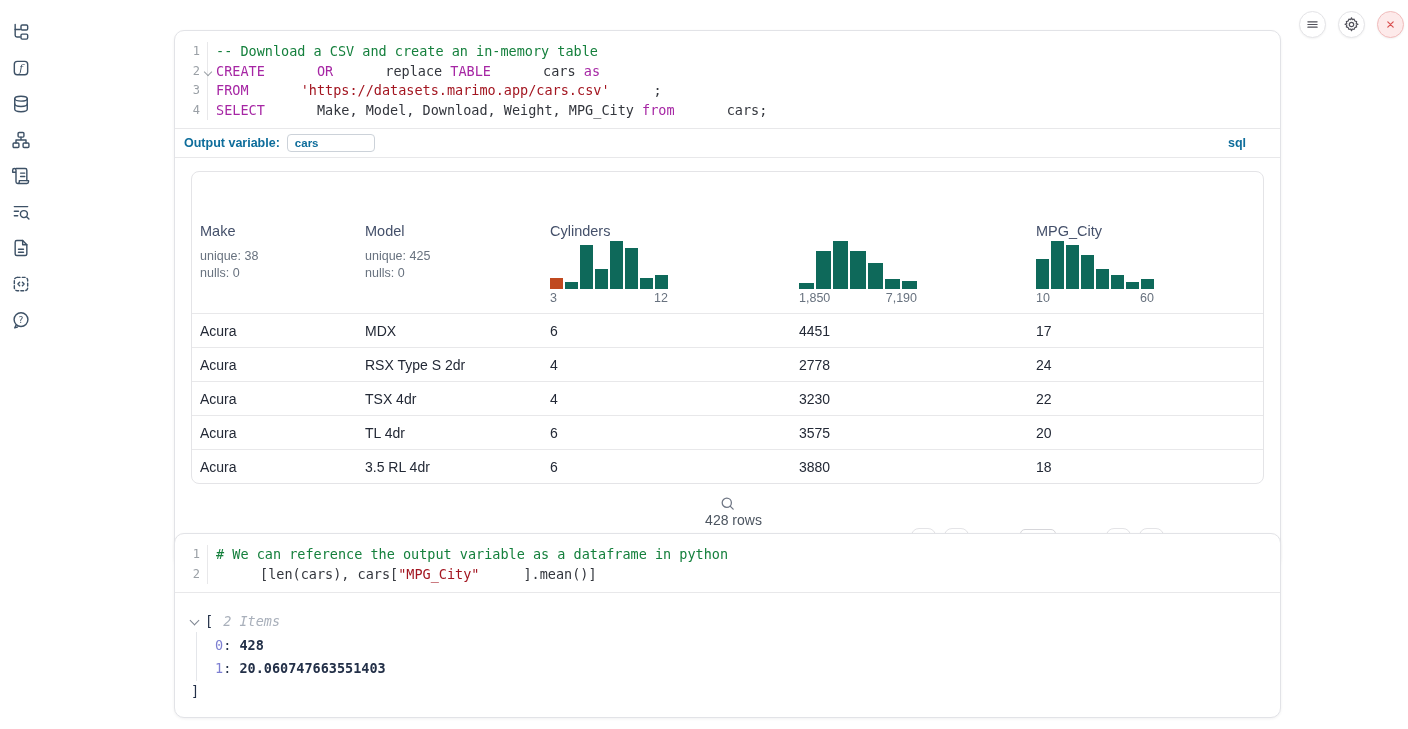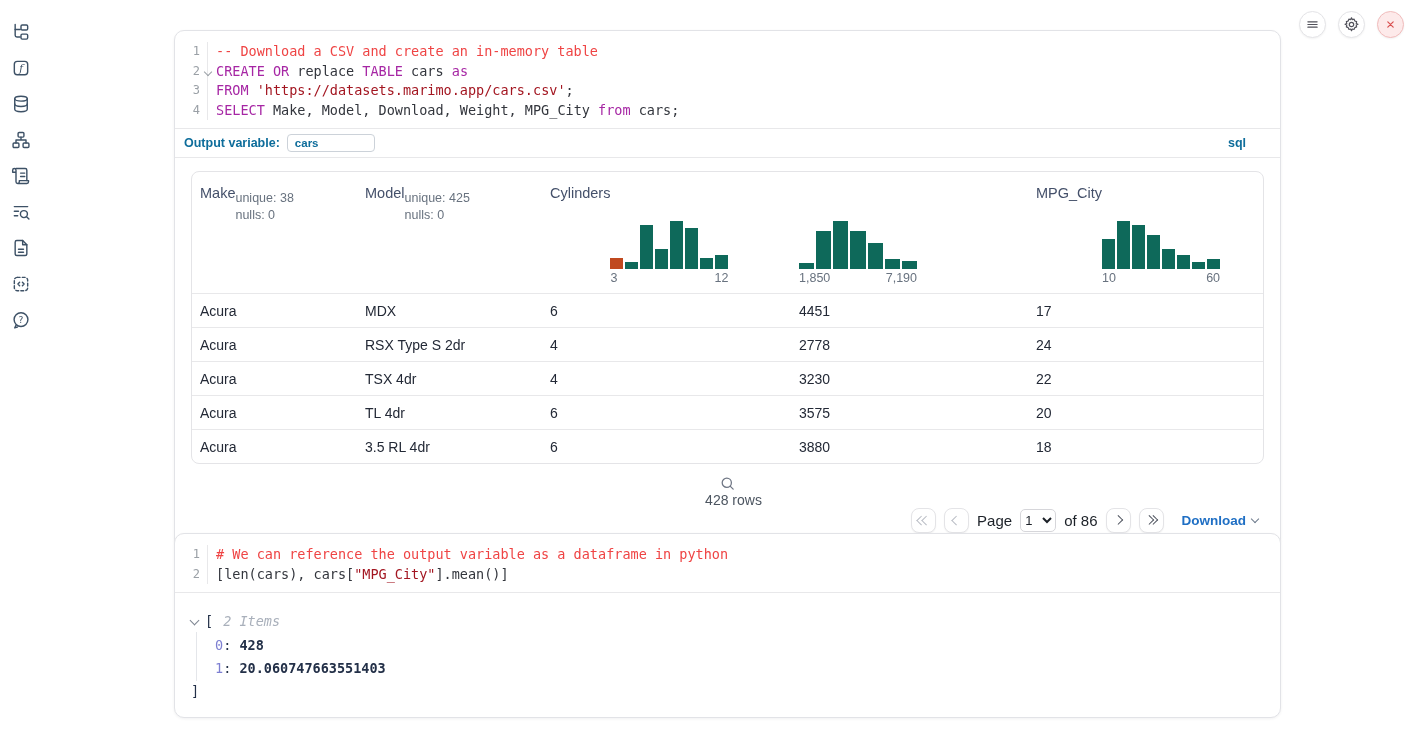--- a/index.html
+++ b/index.html
@@ -21,36 +21,36 @@
     box-shadow:0 1px 3px rgba(25,25,35,.06);box-sizing:border-box;}
   .cell-1{top:30px;}
   .cell-2{top:533px;}
 
   .editor{padding:11px 0 8px;}
   .code-line{display:flex;font-family:"DejaVu Sans Mono",monospace;font-size:13.5px;line-height:19.5px;}
   .gutter{width:25px;flex:none;text-align:right;color:#9aa0a6;font-size:12px;line-height:19.5px;position:relative;}
   .fold{position:absolute;right:-11px;top:7px;width:5px;height:5px;border-left:1.4px solid #9aa0a6;border-bottom:1.4px solid #9aa0a6;transform:rotate(-45deg);}
   .code-text{margin-left:7px;border-left:1px solid #e8e8ea;padding-left:8px;white-space:pre;}
   .tk-keyword{color:#a626a4;}
-  .tk-comment{color:#ef4444;}
+  .tk-comment{color:#15803d;}
   .tk-string{color:#a31621;}
-  .tk-plain{color:#33363d;}
+  .tk-plain{color:#33363d;padding-left:44px;}
 
   .outvar{display:flex;align-items:center;border-top:1px solid #e8e8ea;border-bottom:1px solid #e8e8ea;padding:5px 34px 5px 9px;gap:7px;}
   .outvar-label{font-size:12.5px;font-weight:bold;color:#0e6d9b;text-align:right;}
   .outvar-input{width:72px;border:1px solid #ccd2d9;border-radius:4px;font-family:"Liberation Sans",sans-serif;
     font-size:11.5px;font-weight:bold;color:#0e6d9b;padding:2px 7px;outline:none;}
   .lang-badge{margin-left:auto;font-size:12.5px;font-weight:bold;color:#0e6d9b;}
 
   .cell-output{padding:13px 16px 14px;}
 
   
   .data-table{border:1px solid #e4e4e7;border-radius:8px;overflow:hidden;}
   .thead{display:grid;grid-template-columns:165px 185px 249px 237px 1fr;padding:11px 0 8px;min-height:102px;}
-  .th{display:flex;flex-direction:row;padding:0 8px;box-sizing:border-box;}
+  .th{display:flex;flex-direction:column;padding:0 8px;box-sizing:border-box;margin-top:38px;}
   .th-title{font-size:14.5px;color:#44506a;line-height:20px;}
   .th-stats{margin-top:7px;font-size:12.5px;color:#68727f;line-height:16.5px;}
   .hist{margin-top:auto;width:118px;}
   .hist-bars{display:flex;align-items:flex-end;gap:2px;height:48px;}
   .bar{flex:1;}
   .hist-axis{display:flex;justify-content:space-between;font-size:12.5px;color:#68727f;margin-top:2px;}
 
   .trow{display:grid;grid-template-columns:165px 185px 249px 237px 1fr;border-top:1px solid #e8e8ea;height:33px;align-items:center;}
   .td{padding:0 8px;font-size:14px;color:#232936;white-space:nowrap;overflow:hidden;}
 

